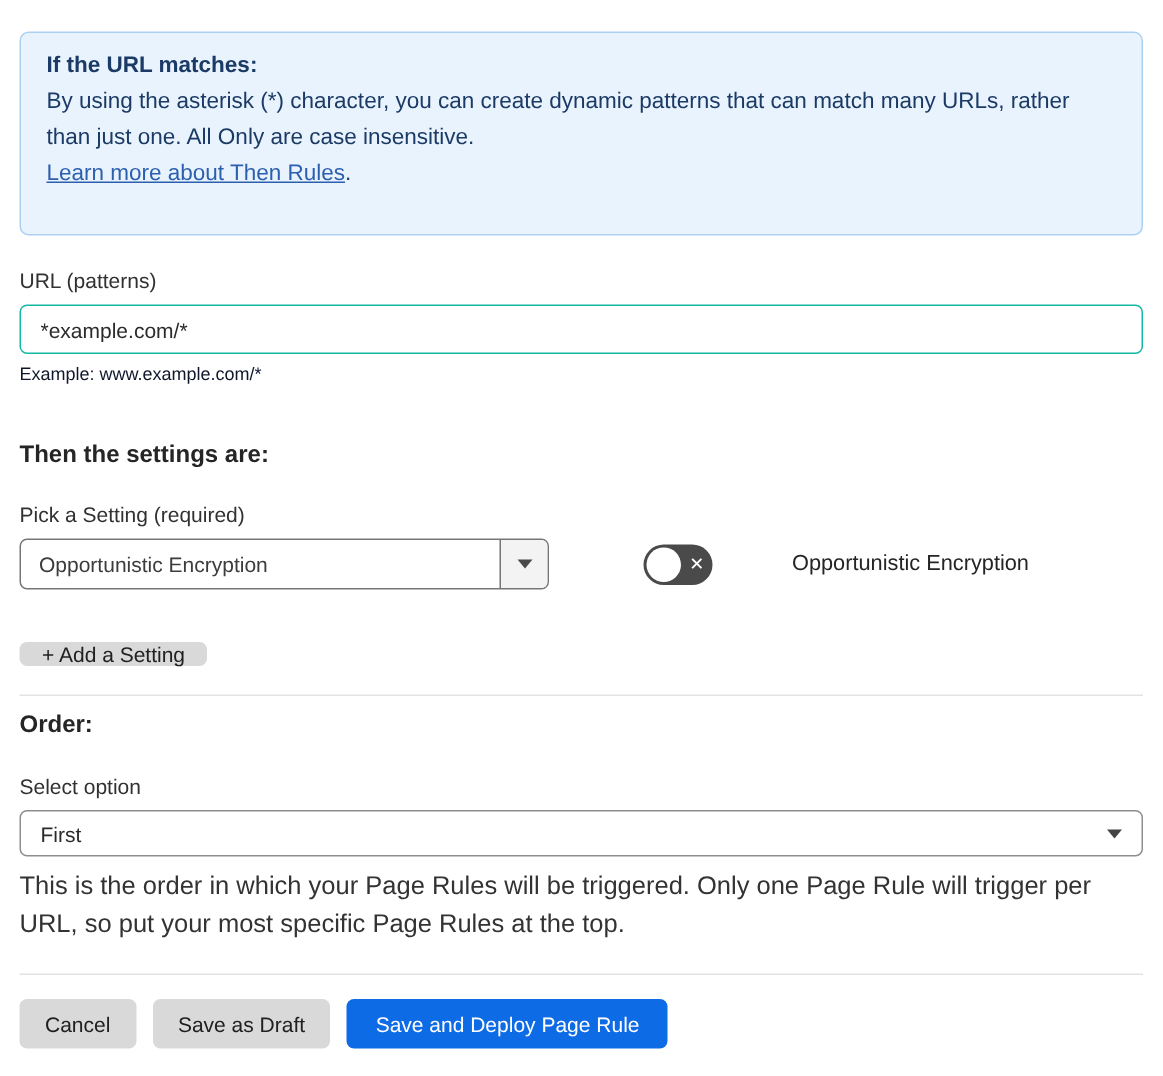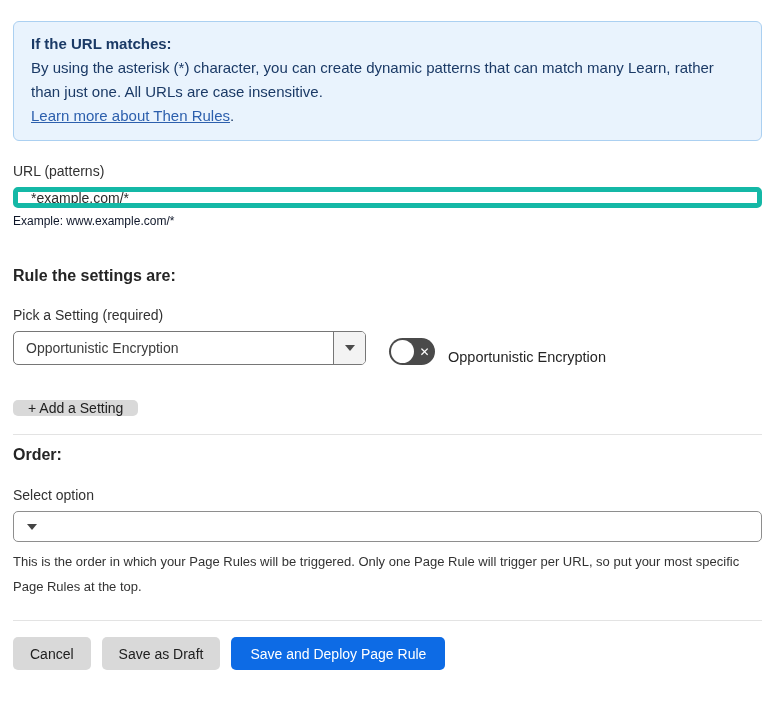--- a/index.html
+++ b/index.html
@@ -20,43 +20,43 @@
     color: #1f1f1f;
     letter-spacing: 0.1px;
   }
 
   
   .info-box {
     margin-top: 21px;
     background: #e9f3fd;
     border: 1px solid #abd0f1;
     border-radius: 6px;
-    padding: 10px 17px 12px 17px;
+    padding: 10px 17px 28px 17px;
     font-size: 15px;
     line-height: 24px;
     color: #1b3a66;
   }
   .info-heading { font-weight: 700; }
   .info-link {
     color: #2c5fad;
     text-decoration: underline;
     cursor: pointer;
   }
 
   
   .field-label {
     margin-top: 22px;
     font-size: 14px;
     color: #313131;
   }
   .url-input {
     margin-top: 8px;
     width: 100%;
-    height: 21px;
-    border: 5px solid #14b8a6;
+    height: 33px;
+    border: 1px solid #14b8a6;
     border-radius: 5px;
     padding: 0 13px;
     font-size: 14px;
     font-family: "Liberation Sans", "DejaVu Sans", sans-serif;
     color: #2b2b2b;
     outline: none;
     background: #fff;
   }
   .helper-text {
     margin-top: 6px;
@@ -68,21 +68,22 @@
     font-size: 16px;
     font-weight: 700;
     color: #252525;
   }
   .settings-heading { margin-top: 39px; }
 
   
   .picker-row {
     margin-top: 8px;
     display: flex;
-    align-items: flex-end;
+    align-items: center;
+    gap: 40px;
   }
   .combobox {
     width: 353px;
     height: 34px;
     border: 1px solid #767676;
     border-radius: 5px;
     display: flex;
     align-items: stretch;
     background: #fff;
     cursor: pointer;
@@ -187,21 +188,21 @@
     color: #2b2b2b;
   }
   .select-caret {
     width: 0; height: 0;
     border-left: 5px solid transparent;
     border-right: 5px solid transparent;
     border-top: 6px solid #444444;
   }
   .order-helper {
     margin-top: 7px;
-    font-size: 13px;
+    font-size: 17px;
     line-height: 25px;
     color: #333333;
   }
 
   .footer-divider { margin-top: 21px; }
   .footer {
     margin-top: 16px;
     display: flex;
     align-items: center;
     gap: 11px;
@@ -226,29 +227,29 @@
   }
 </style>
 </head>
 <body>
 
 <div class="container">
 
 
   <div class="info-box">
     <div class="info-heading">If the URL matches:</div>
-    <div class="info-body">By using the asterisk (*) character, you can create dynamic patterns that can match many Learn, rather than just one. All URLs are case insensitive.</div>
+    <div class="info-body">By using the asterisk (*) character, you can create dynamic patterns that can match many URLs, rather than just one. All Only are case insensitive.</div>
     <div><a class="info-link">Learn more about Then Rules</a><span>.</span></div>
   </div>
 
   <div class="field-label">URL (patterns)</div>
   <input class="url-input" type="text" value="*example.com/*" style="">
   <div class="helper-text">Example: www.example.com/*</div>
 
-  <h2 class="section-heading settings-heading">Rule the settings are:</h2>
+  <h2 class="section-heading settings-heading">Then the settings are:</h2>
 
   <div class="field-label">Pick a Setting (required)</div>
   <div class="picker-row">
     <div class="combobox">
       <div class="combobox-value">Opportunistic Encryption</div>
       <div class="combobox-arrow">
         <span class="caret-down"></span>
       </div>
     </div>
     <div class="toggle">
@@ -259,20 +260,21 @@
   </div>
 
   <button class="add-setting-btn">+ Add a Setting</button>
 
   <hr class="divider">
 
   <h2 class="section-heading order-heading">Order:</h2>
 
   <div class="field-label order-label">Select option</div>
   <div class="select-box">
+    <span class="select-value">First</span>
     <span class="select-caret"></span>
   </div>
   <div class="order-helper">This is the order in which your Page Rules will be triggered. Only one Page Rule will trigger per URL, so put your most specific Page Rules at the top.</div>
 
   <hr class="divider footer-divider">
 
   <div class="footer">
     <button class="btn btn-gray">Cancel</button>
     <button class="btn btn-gray">Save as Draft</button>
     <button class="btn btn-primary">Save and Deploy Page Rule</button>

